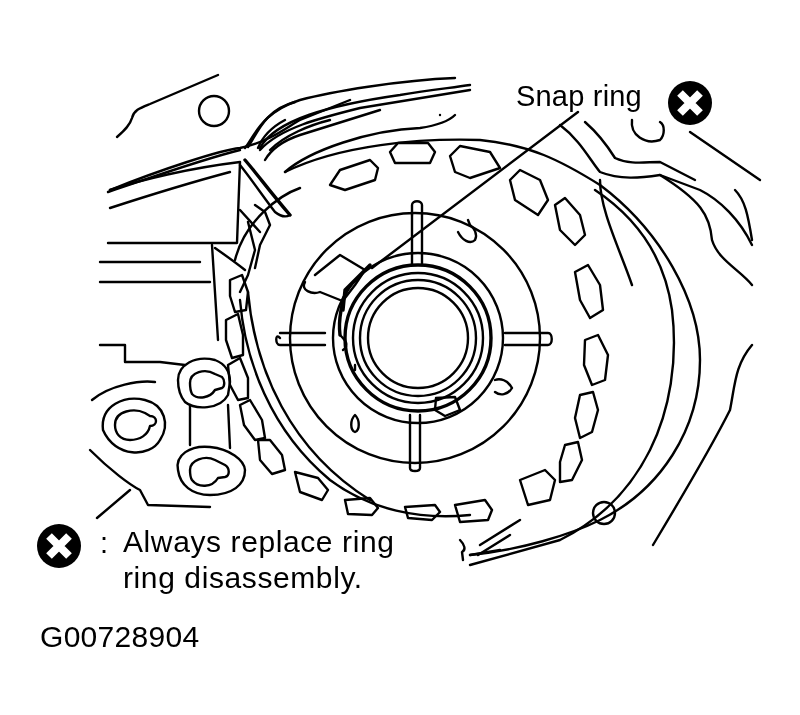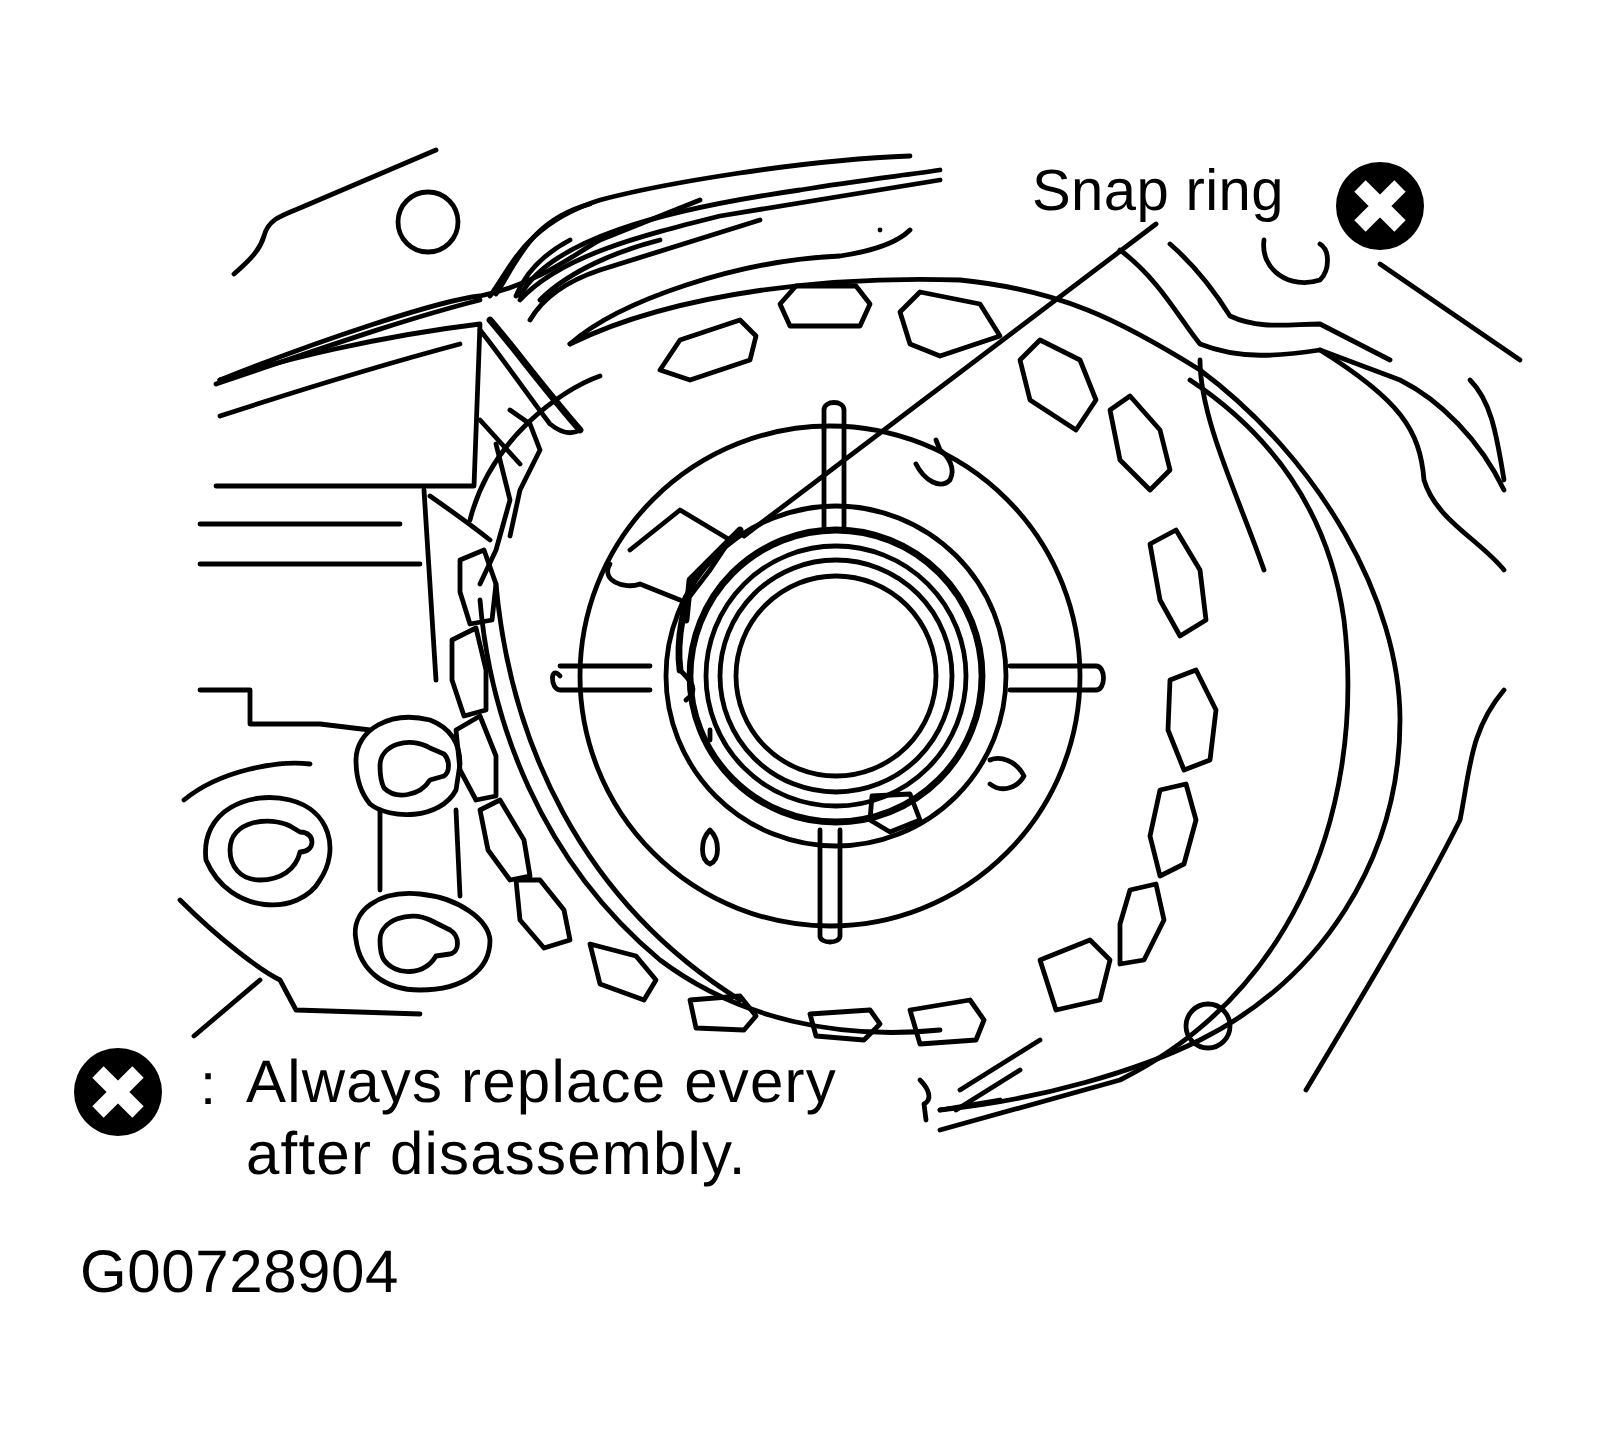--- a/index.html
+++ b/index.html
@@ -209,16 +209,16 @@
 <svg id="callout-mark" class="xmark" viewBox="0 0 46 46">
   <circle cx="23" cy="23" r="22" fill="#000"></circle>
   <path d="M13 13 L33 33 M33 13 L13 33" stroke="#fff" stroke-width="8" stroke-linecap="butt"></path>
 </svg>
 
 <svg id="legend-mark" class="xmark" viewBox="0 0 46 46">
   <circle cx="23" cy="23" r="22" fill="#000"></circle>
   <path d="M13 13 L33 33 M33 13 L13 33" stroke="#fff" stroke-width="8" stroke-linecap="butt"></path>
 </svg>
 <div id="legend-colon" class="label">:</div>
-<div id="legend-line1" class="label">Always replace every</div>
-<div id="legend-line2" class="label">after disassembly.</div>
+<div id="legend-line1" class="label">Always replace ring</div>
+<div id="legend-line2" class="label">ring disassembly.</div>
 
 <div id="figure-id" class="label">G00728904</div>
 
 </body></html>

